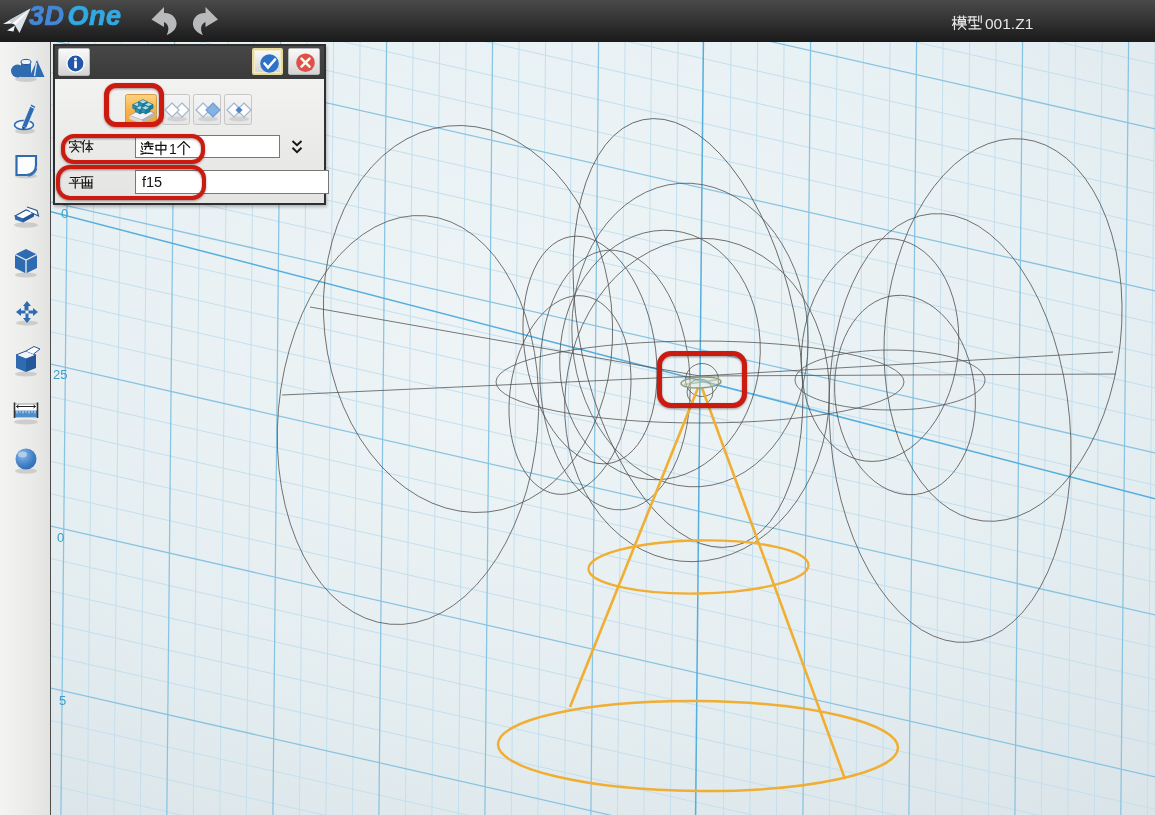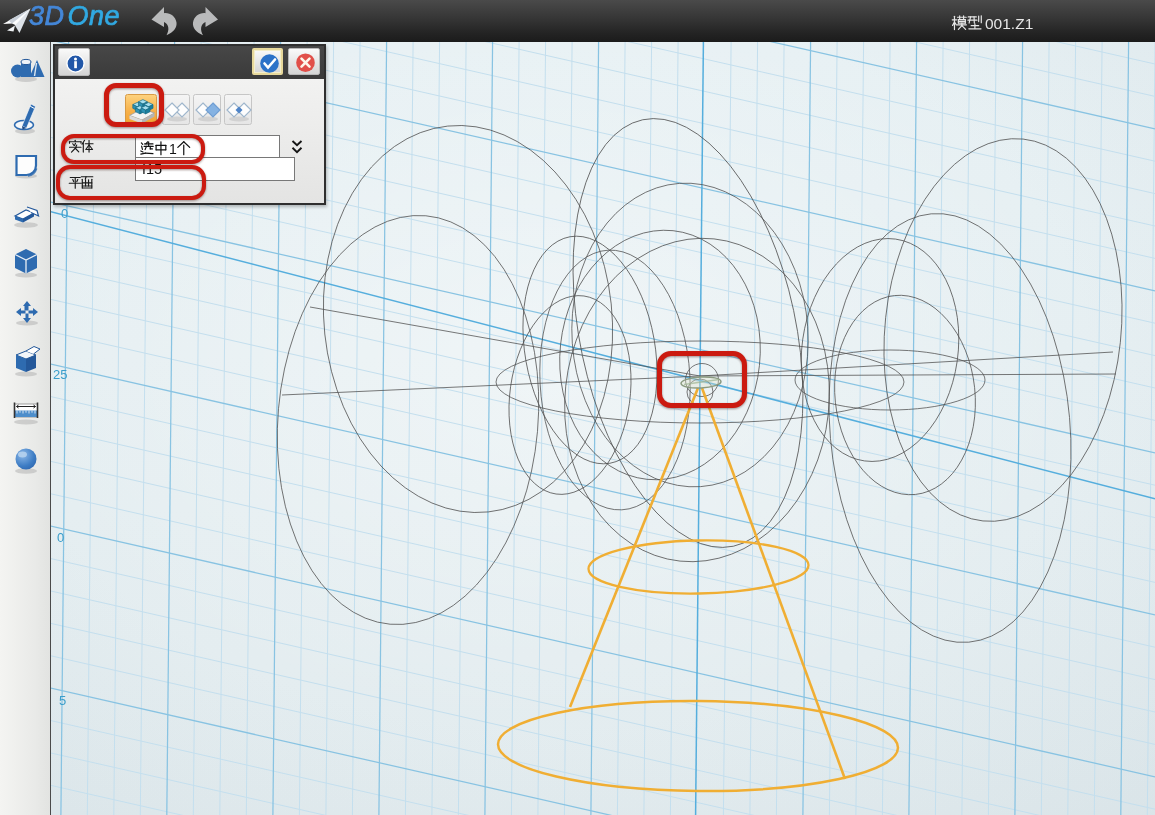--- a/index.html
+++ b/index.html
@@ -1,16 +1,16 @@
 <!DOCTYPE html>
 <html><head><meta charset="utf-8"><style>
 *{margin:0;padding:0;box-sizing:border-box}
 body{width:1155px;height:815px;overflow:hidden;position:relative;font-family:"Liberation Sans",sans-serif;background:#e9f1f4}
 .topbar{position:absolute;left:0;top:0;width:1155px;height:42px;background:linear-gradient(#4a4a4a,#353535 45%,#232323 80%,#1b1b1b)}
-.logotext{position:absolute;left:29px;top:1px;font-style:italic;font-weight:normal;font-size:27px;letter-spacing:0.5px;-webkit-text-stroke:0.7px currentColor}
+.logotext{position:absolute;left:29px;top:1px;font-style:italic;font-weight:bold;font-size:27px;letter-spacing:0.5px;-webkit-text-stroke:0.7px currentColor}
 .l3d{color:#4487d8}.lone{color:#31a9e2;margin-left:3px}
 .sidebar{position:absolute;left:0;top:42px;width:51px;height:773px;background:linear-gradient(90deg,#f4f4f2,#e9eae8 70%,#e2e3e1);border-right:1.6px solid #4a4a4a}
 .canvas{position:absolute;left:51px;top:42px;width:1104px;height:773px;background:
  radial-gradient(ellipse 900px 600px at 45% 42%, rgba(255,255,255,0.38), rgba(255,255,255,0) 60%, rgba(186,202,210,0.22) 100%),linear-gradient(#e8f1f4,#e3ecef)}
 .panel{position:absolute;left:53px;top:44px;width:273px;height:161px;border:2.2px solid #2f2f2f;background:#ebebeb;box-shadow:1px 2px 3px rgba(0,0,0,0.25)}
 .ptitle{position:absolute;left:0;top:0;width:100%;height:33px;background:linear-gradient(#474747,#3a3a3a)}
 .pbody{position:absolute;left:0;top:33px;width:100%;height:124px;background:linear-gradient(#f2f2f1,#e4e4e3)}
 .ibtn{position:absolute;background:linear-gradient(#fafafa,#e9e9e9 45%,#d4d4d4);border:1px solid #b8b8b8;border-radius:2px}
 .ibtn svg{display:block}
 .chk{border:2px solid #e7d89b;box-shadow:0 0 0 1px #f4eecb inset}
@@ -369,18 +369,18 @@
             <line x1="20.09" y1="9.87" x2="29.81" y2="9.87"></line>
             <line x1="24.95" y1="1.77" x2="24.95" y2="14.73"></line>
           </g>
           <text x="33" y="13.5" font-family="Liberation Sans, sans-serif" font-size="14" fill="#111">1</text>
           <g stroke="#111" stroke-width="1.20" stroke-linecap="round">
             <line x1="47.75" y1="1.77" x2="41.81" y2="7.44"></line>
             <line x1="47.75" y1="1.77" x2="53.69" y2="7.44"></line>
             <line x1="47.75" y1="5.01" x2="47.75" y2="14.73"></line>
           </g>
         </svg></div>
-      <div class="inp" style="left:80px;top:78px;width:160px;height:24px"><span class="f15">f15</span></div>
+      <div class="inp" style="left:80px;top:91px;width:194px;height:24px"><span class="f15">f15</span></div>
     </div>
   </div>
 <div class="red" style="left:104px;top:82.5px;width:60px;height:44px;border-radius:12px;border-width:5px"></div>
 <div class="red" style="left:61px;top:134px;width:144px;height:29.5px;border-radius:13px;border-width:4.5px"></div>
 <div class="red" style="left:56px;top:164.5px;width:150px;height:35.5px;border-radius:14px;border-width:4.5px"></div>
 <div class="red" style="left:657px;top:351px;width:90px;height:57px;border-radius:14px;border-width:5px"></div>
 </body></html>

